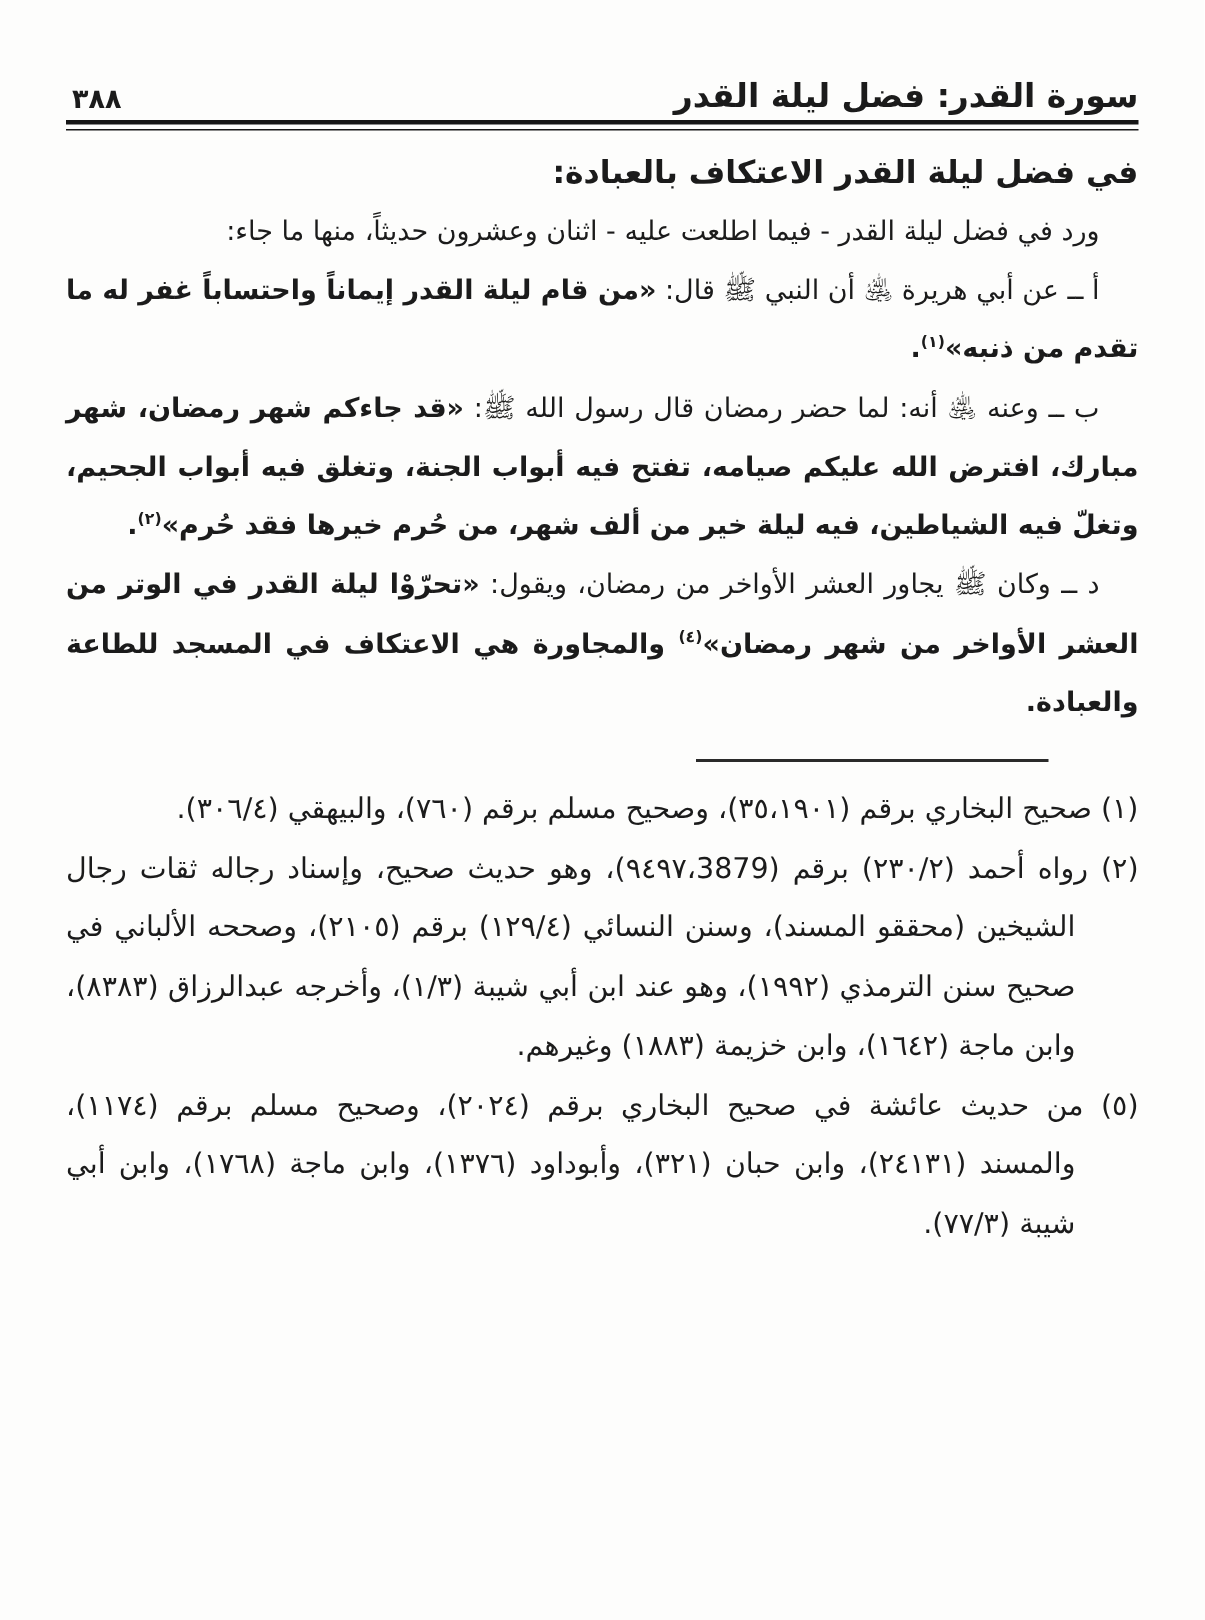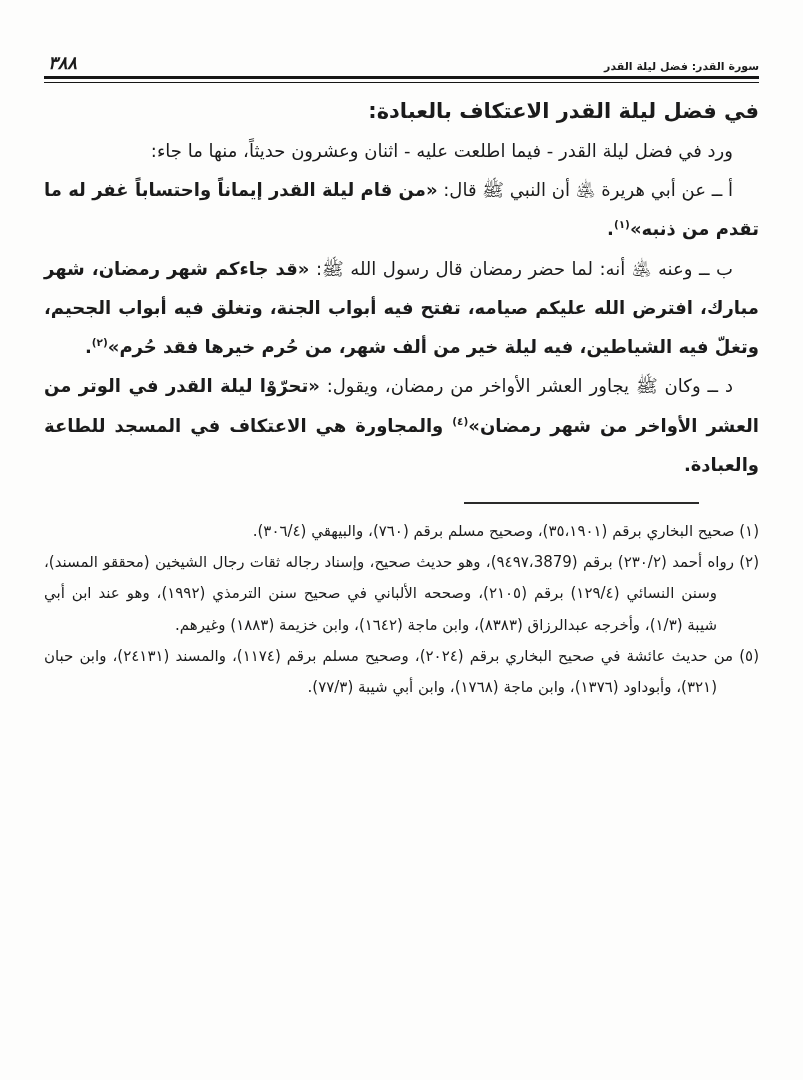--- a/index.html
+++ b/index.html
@@ -19,27 +19,26 @@
     padding: 52px 44px 0 44px;
     overflow: hidden;
   }
   .page-header {
     display: flex;
     justify-content: space-between;
     align-items: flex-end;
   }
   .running-title {
     font-weight: bold;
-    font-size: 11px;
+    font-size: 22px;
   }
   .page-number {
     font-weight: bold;
     font-size: 18px;
     padding-left: 4px;
-    font-style: italic;
   }
   .header-rule {
     margin-top: 3px;
     height: 3px;
     border-top: 3px solid #161616;
     border-bottom: 1px solid #161616;
   }
   .section-heading {
     font-size: 21px;
     font-weight: bold;
@@ -58,21 +57,21 @@
     font-size: 10.5px;
     line-height: 0;
   }
   .fn-divider {
     width: 235px;
     height: 0;
     border-top: 2px solid #2a2a2a;
     margin: 18px 60px 12px 0;
   }
   .footnotes .footnote {
-    font-size: 15px;
+    font-size: 19px;
     line-height: 2.08;
     margin: 0;
     text-align: justify;
     padding-right: 42px;
     text-indent: -42px;
   }
 </style>
 </head>
 <body>
 

